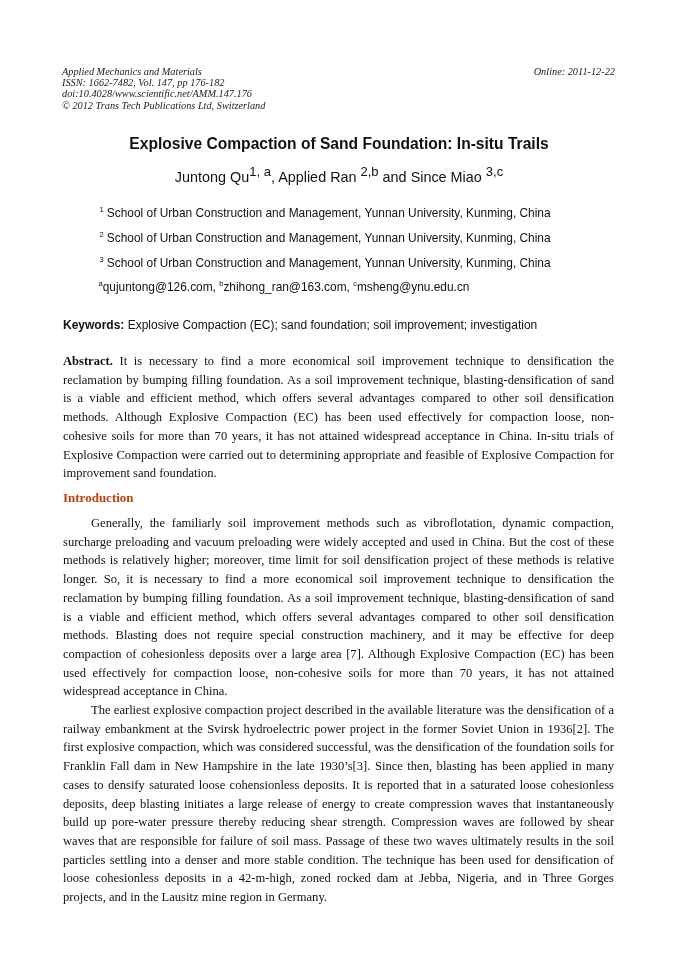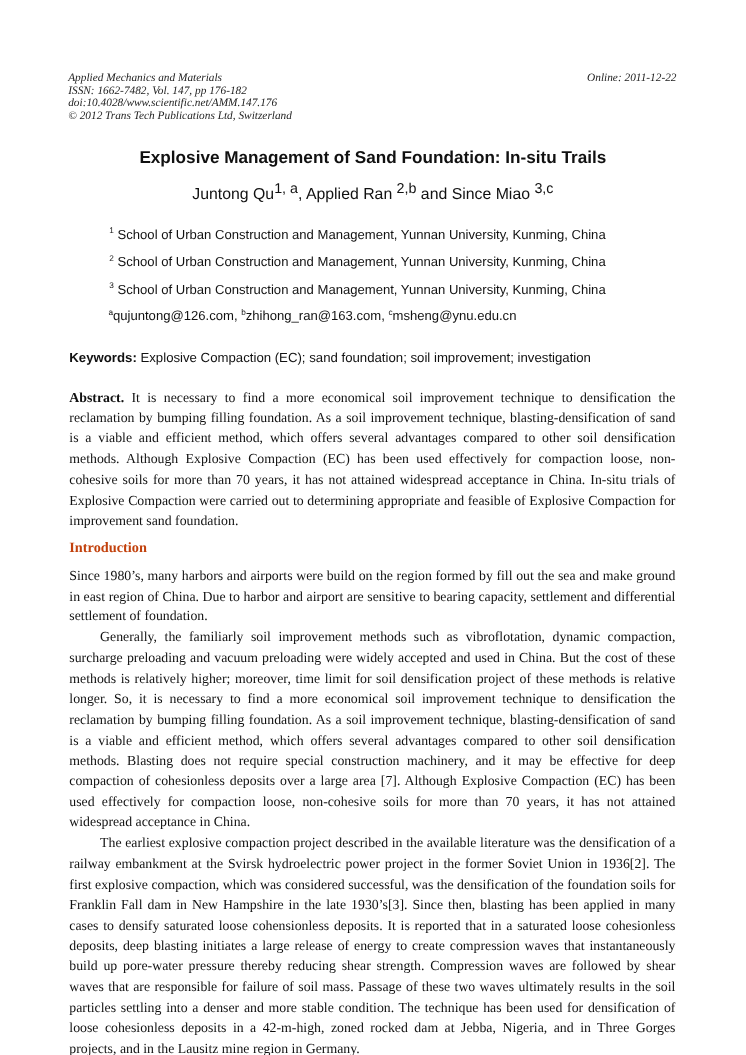--- a/index.html
+++ b/index.html
@@ -38,21 +38,21 @@
 <div class="page">
 
   <div class="hdr">
     <div>Applied Mechanics and Materials</div>
     <div>ISSN: 1662-7482, Vol. 147, pp 176-182</div>
     <div>doi:10.4028/www.scientific.net/AMM.147.176</div>
     <div>© 2012 Trans Tech Publications Ltd, Switzerland</div>
   </div>
   <div class="online">Online: 2011-12-22</div>
 
-  <div class="title">Explosive Management of Sand Foundation: In-situ Trails</div>
+  <div class="title">Explosive Compaction of Sand Foundation: In-situ Trails</div>
 
   <div class="authors">
     <span>Juntong Qu</span><sup>1, a</sup><span>, </span><span>Applied Ran </span><sup>2,b</sup><span> and </span><span>Since Miao </span><sup>3,c</sup>
   </div>
 
   <div class="affil aff1"><sup>1</sup><span> School of Urban Construction and Management, Yunnan University, Kunming, China</span></div>
   <div class="affil aff2"><sup>2</sup><span> School of Urban Construction and Management, Yunnan University, Kunming, China</span></div>
   <div class="affil aff3"><sup>3</sup><span> School of Urban Construction and Management, Yunnan University, Kunming, China</span></div>
 
   <div class="emails">
@@ -61,18 +61,17 @@
 
   <div class="keywords"><b>Keywords:</b><span> Explosive Compaction (EC); sand foundation; soil improvement; investigation</span></div>
 
   <div class="body-text abstract">
     <p><b>Abstract.</b><span> It is necessary to find a more economical soil improvement technique to densification the reclamation by bumping filling foundation. As a soil improvement technique, blasting-densification of sand is a viable and efficient method, which offers several advantages compared to other soil densification methods. Although Explosive Compaction (EC) has been used effectively for compaction loose, non-cohesive soils for more than 70 years, it has not attained widespread acceptance in China. In-situ trials of Explosive Compaction were carried out to determining appropriate and feasible of Explosive Compaction for improvement sand foundation.</span></p>
   </div>
 
   <div class="section-heading">Introduction</div>
 
   <div class="body-text intro">
-    <p>Since 1980’s, many harbors and airports were build on the region formed by fill out the sea and make ground in east region of China. Due to harbor and airport are sensitive to bearing capacity, settlement and differential settlement of foundation.</p>
     <p class="indent">Generally, the familiarly soil improvement methods such as vibroflotation, dynamic compaction, surcharge preloading and vacuum preloading were widely accepted and used in China. But the cost of these methods is relatively higher; moreover, time limit for soil densification project of these methods is relative longer. So, it is necessary to find a more economical soil improvement technique to densification the reclamation by bumping filling foundation. As a soil improvement technique, blasting-densification of sand is a viable and efficient method, which offers several advantages compared to other soil densification methods. Blasting does not require special construction machinery, and it may be effective for deep compaction of cohesionless deposits over a large area [7]. Although Explosive Compaction (EC) has been used effectively for compaction loose, non-cohesive soils for more than 70 years, it has not attained widespread acceptance in China.</p>
     <p class="indent">The earliest explosive compaction project described in the available literature was the densification of a railway embankment at the Svirsk hydroelectric power project in the former Soviet Union in 1936[2]. The first explosive compaction, which was considered successful, was the densification of the foundation soils for Franklin Fall dam in New Hampshire in the late 1930’s[3]. Since then, blasting has been applied in many cases to densify saturated loose cohensionless deposits. It is reported that in a saturated loose cohesionless deposits, deep blasting initiates a large release of energy to create compression waves that instantaneously build up pore-water pressure thereby reducing shear strength. Compression waves are followed by shear waves that are responsible for failure of soil mass. Passage of these two waves ultimately results in the soil particles settling into a denser and more stable condition. The technique has been used for densification of loose cohesionless deposits in a 42-m-high, zoned rocked dam at Jebba, Nigeria, and in Three Gorges projects, and in the Lausitz mine region in Germany.</p>
   </div>
 
 </div>
 
 </body></html>

